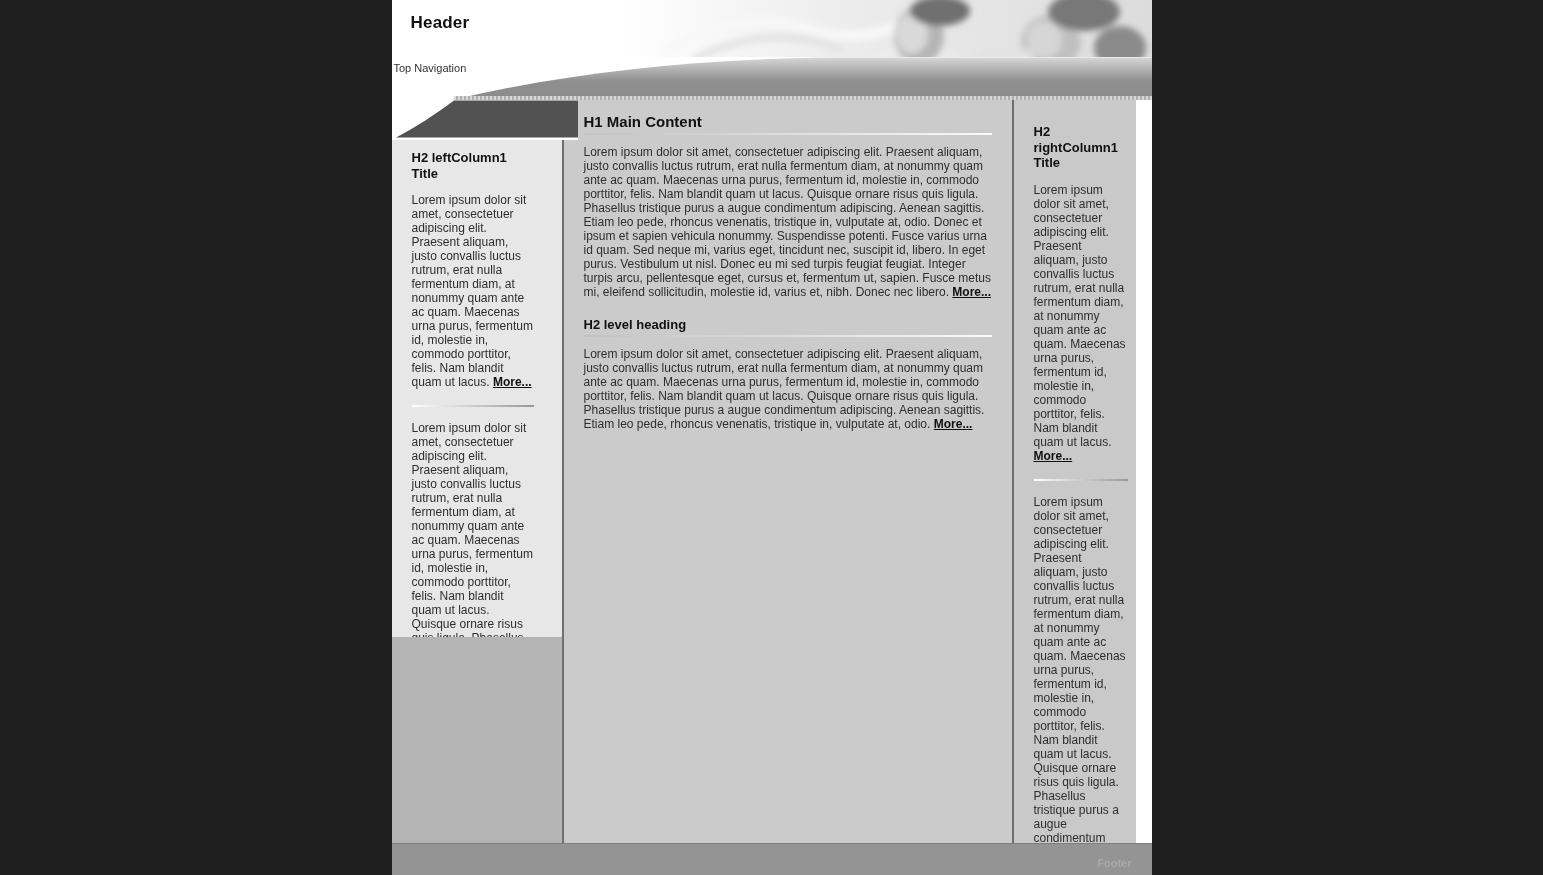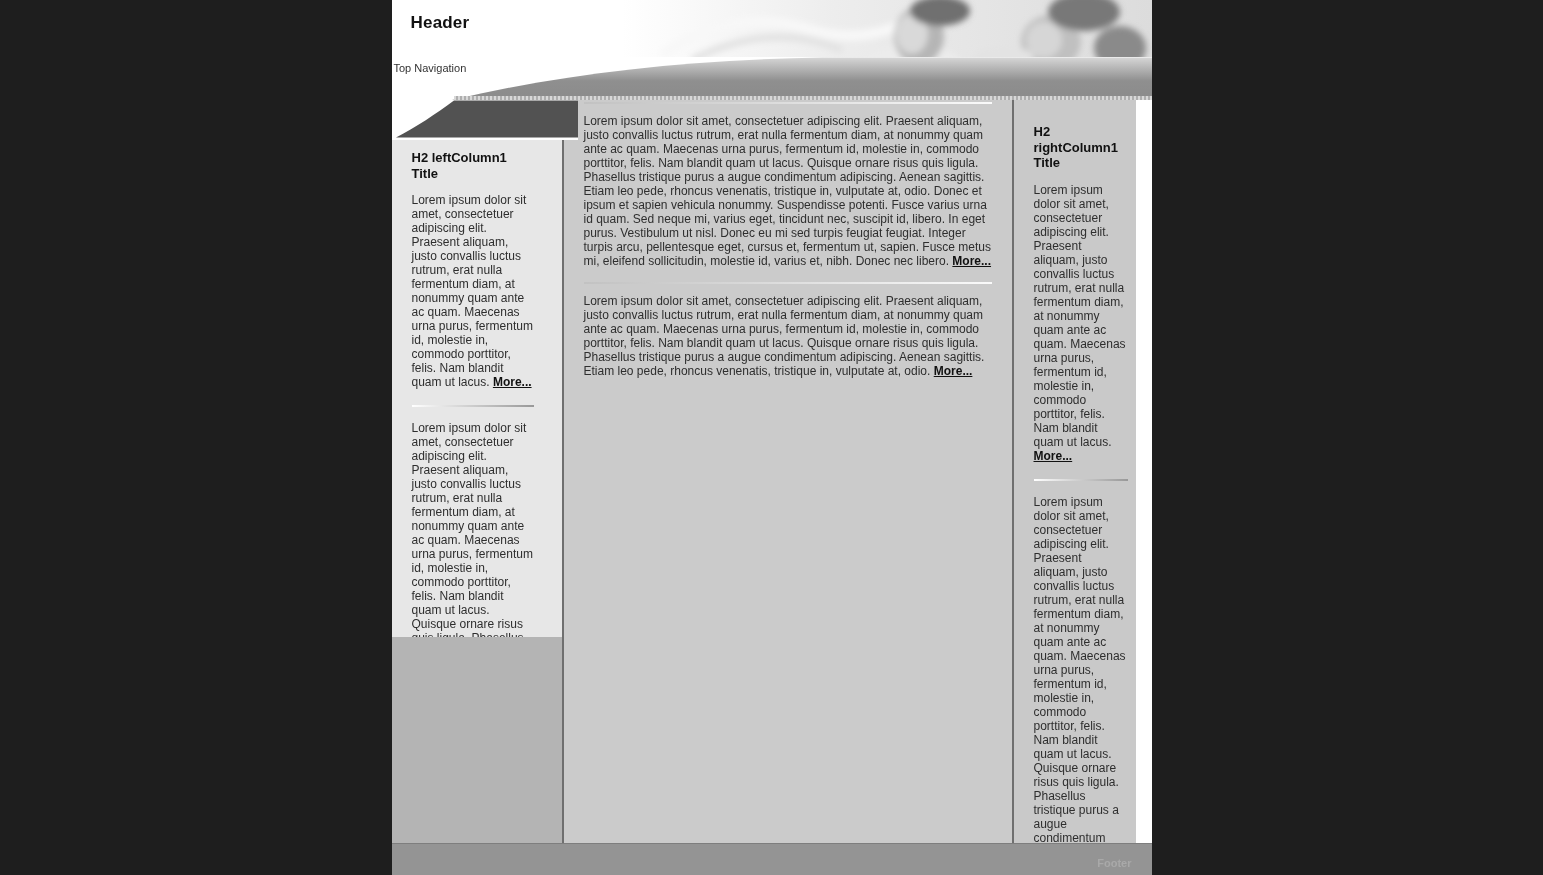--- a/index.html
+++ b/index.html
@@ -132,22 +132,24 @@
       <div class="left-box">
         <h2 class="h2-side">H2 leftColumn1 Title</h2>
         <p class="body-text"><span>Lorem ipsum dolor sit amet, consectetuer adipiscing elit. Praesent aliquam, justo convallis luctus rutrum, erat nulla fermentum diam, at nonummy quam ante ac quam. Maecenas urna purus, fermentum id, molestie in, commodo porttitor, felis. Nam blandit quam ut lacus.</span> <a class="more" href="#">More...</a></p>
         <div class="col-divider"></div>
         <p class="body-text"><span>Lorem ipsum dolor sit amet, consectetuer adipiscing elit. Praesent aliquam, justo convallis luctus rutrum, erat nulla fermentum diam, at nonummy quam ante ac quam. Maecenas urna purus, fermentum id, molestie in, commodo porttitor, felis. Nam blandit quam ut lacus. Quisque ornare risus quis ligula. Phasellus tristique purus a augue condimentum adipiscing. Aenean sagittis. Etiam leo pede, rhoncus venenatis, tristique in, vulputate at, odio.</span> <a class="more" href="#">More...</a></p>
       </div>
       <div class="left-fill"></div>
     </div>
 
     <div class="main-col">
+      <h1 class="h1-main">H1 Main Content</h1>
       <div class="h-rule"></div>
       <p class="body-text"><span>Lorem ipsum dolor sit amet, consectetuer adipiscing elit. Praesent aliquam, justo convallis luctus rutrum, erat nulla fermentum diam, at nonummy quam ante ac quam. Maecenas urna purus, fermentum id, molestie in, commodo porttitor, felis. Nam blandit quam ut lacus. Quisque ornare risus quis ligula. Phasellus tristique purus a augue condimentum adipiscing. Aenean sagittis. Etiam leo pede, rhoncus venenatis, tristique in, vulputate at, odio. Donec et ipsum et sapien vehicula nonummy. Suspendisse potenti. Fusce varius urna id quam. Sed neque mi, varius eget, tincidunt nec, suscipit id, libero. In eget purus. Vestibulum ut nisl. Donec eu mi sed turpis feugiat feugiat. Integer turpis arcu, pellentesque eget, cursus et, fermentum ut, sapien. Fusce metus mi, eleifend sollicitudin, molestie id, varius et, nibh. Donec nec libero.</span> <a class="more" href="#">More...</a></p>
+      <h2 class="h2-main">H2 level heading</h2>
       <div class="h-rule"></div>
       <p class="body-text"><span>Lorem ipsum dolor sit amet, consectetuer adipiscing elit. Praesent aliquam, justo convallis luctus rutrum, erat nulla fermentum diam, at nonummy quam ante ac quam. Maecenas urna purus, fermentum id, molestie in, commodo porttitor, felis. Nam blandit quam ut lacus. Quisque ornare risus quis ligula. Phasellus tristique purus a augue condimentum adipiscing. Aenean sagittis. Etiam leo pede, rhoncus venenatis, tristique in, vulputate at, odio.</span> <a class="more" href="#">More...</a></p>
     </div>
 
     <div class="right-col">
       <h2 class="h2-side">H2 rightColumn1 Title</h2>
       <p class="body-text"><span>Lorem ipsum dolor sit amet, consectetuer adipiscing elit. Praesent aliquam, justo convallis luctus rutrum, erat nulla fermentum diam, at nonummy quam ante ac quam. Maecenas urna purus, fermentum id, molestie in, commodo porttitor, felis. Nam blandit quam ut lacus.</span> <a class="more" href="#">More...</a></p>
       <div class="col-divider"></div>
       <p class="body-text"><span>Lorem ipsum dolor sit amet, consectetuer adipiscing elit. Praesent aliquam, justo convallis luctus rutrum, erat nulla fermentum diam, at nonummy quam ante ac quam. Maecenas urna purus, fermentum id, molestie in, commodo porttitor, felis. Nam blandit quam ut lacus. Quisque ornare risus quis ligula. Phasellus tristique purus a augue condimentum adipiscing. Aenean sagittis. Etiam leo pede, rhoncus venenatis, tristique in, vulputate at, odio.</span> <a class="more" href="#">More...</a></p>
     </div>

